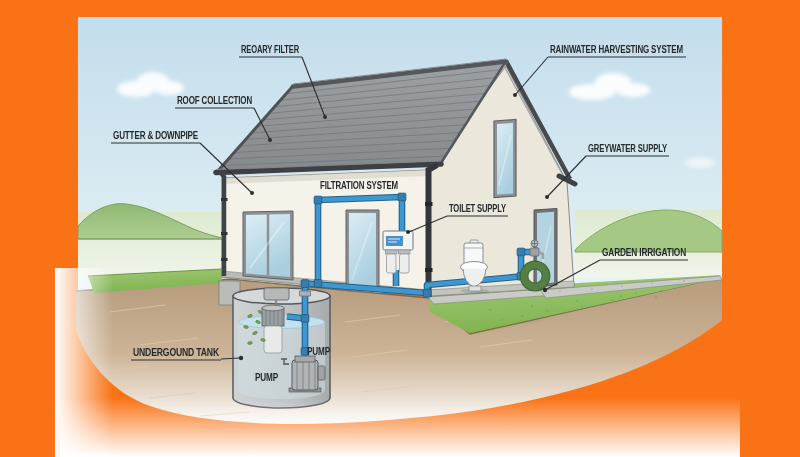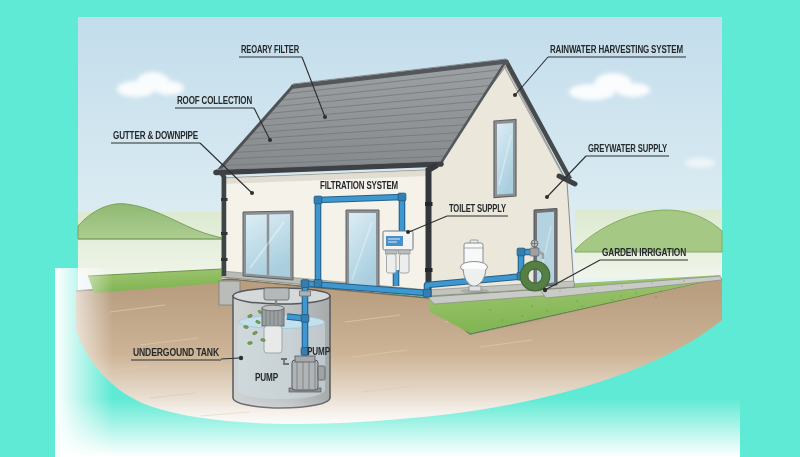--- a/index.html
+++ b/index.html
@@ -1,16 +1,16 @@
 <!DOCTYPE html>
 <html><head>
 <meta charset="utf-8">
 <style>
   html,body{margin:0;padding:0;background:#ffffff;}
-  .stage{position:relative;width:800px;height:457px;background:#5eead4;overflow:hidden;}
+  .stage{position:relative;width:800px;height:457px;background:#f97316;overflow:hidden;}
   svg{display:block;}
   .lbl{font-family:"Liberation Sans",sans-serif;font-weight:700;font-size:11px;fill:#26292b;letter-spacing:-0.2px;}
   .leader{stroke:#2c2f31;stroke-width:1.1;fill:none;}
   .under{stroke:#2c2f31;stroke-width:1.2;}
   .dot{fill:#2c2f31;}
 </style>
 </head>
 <body>
 
 <div class="stage">

